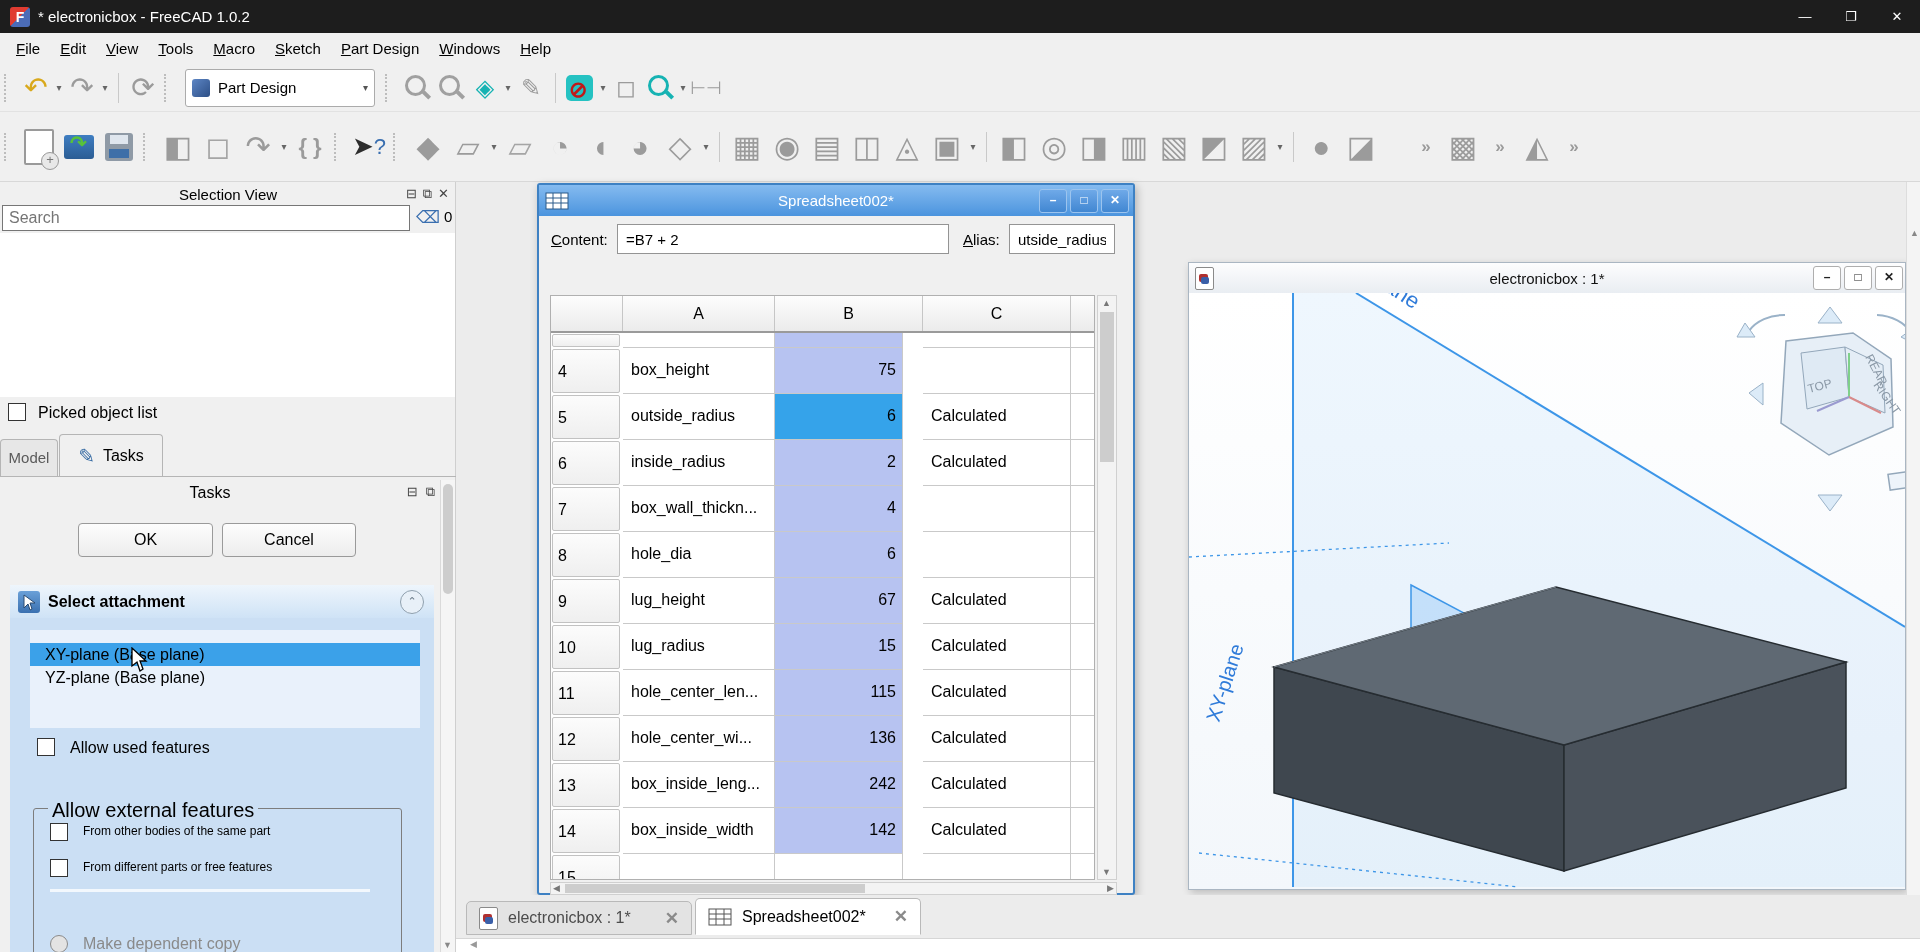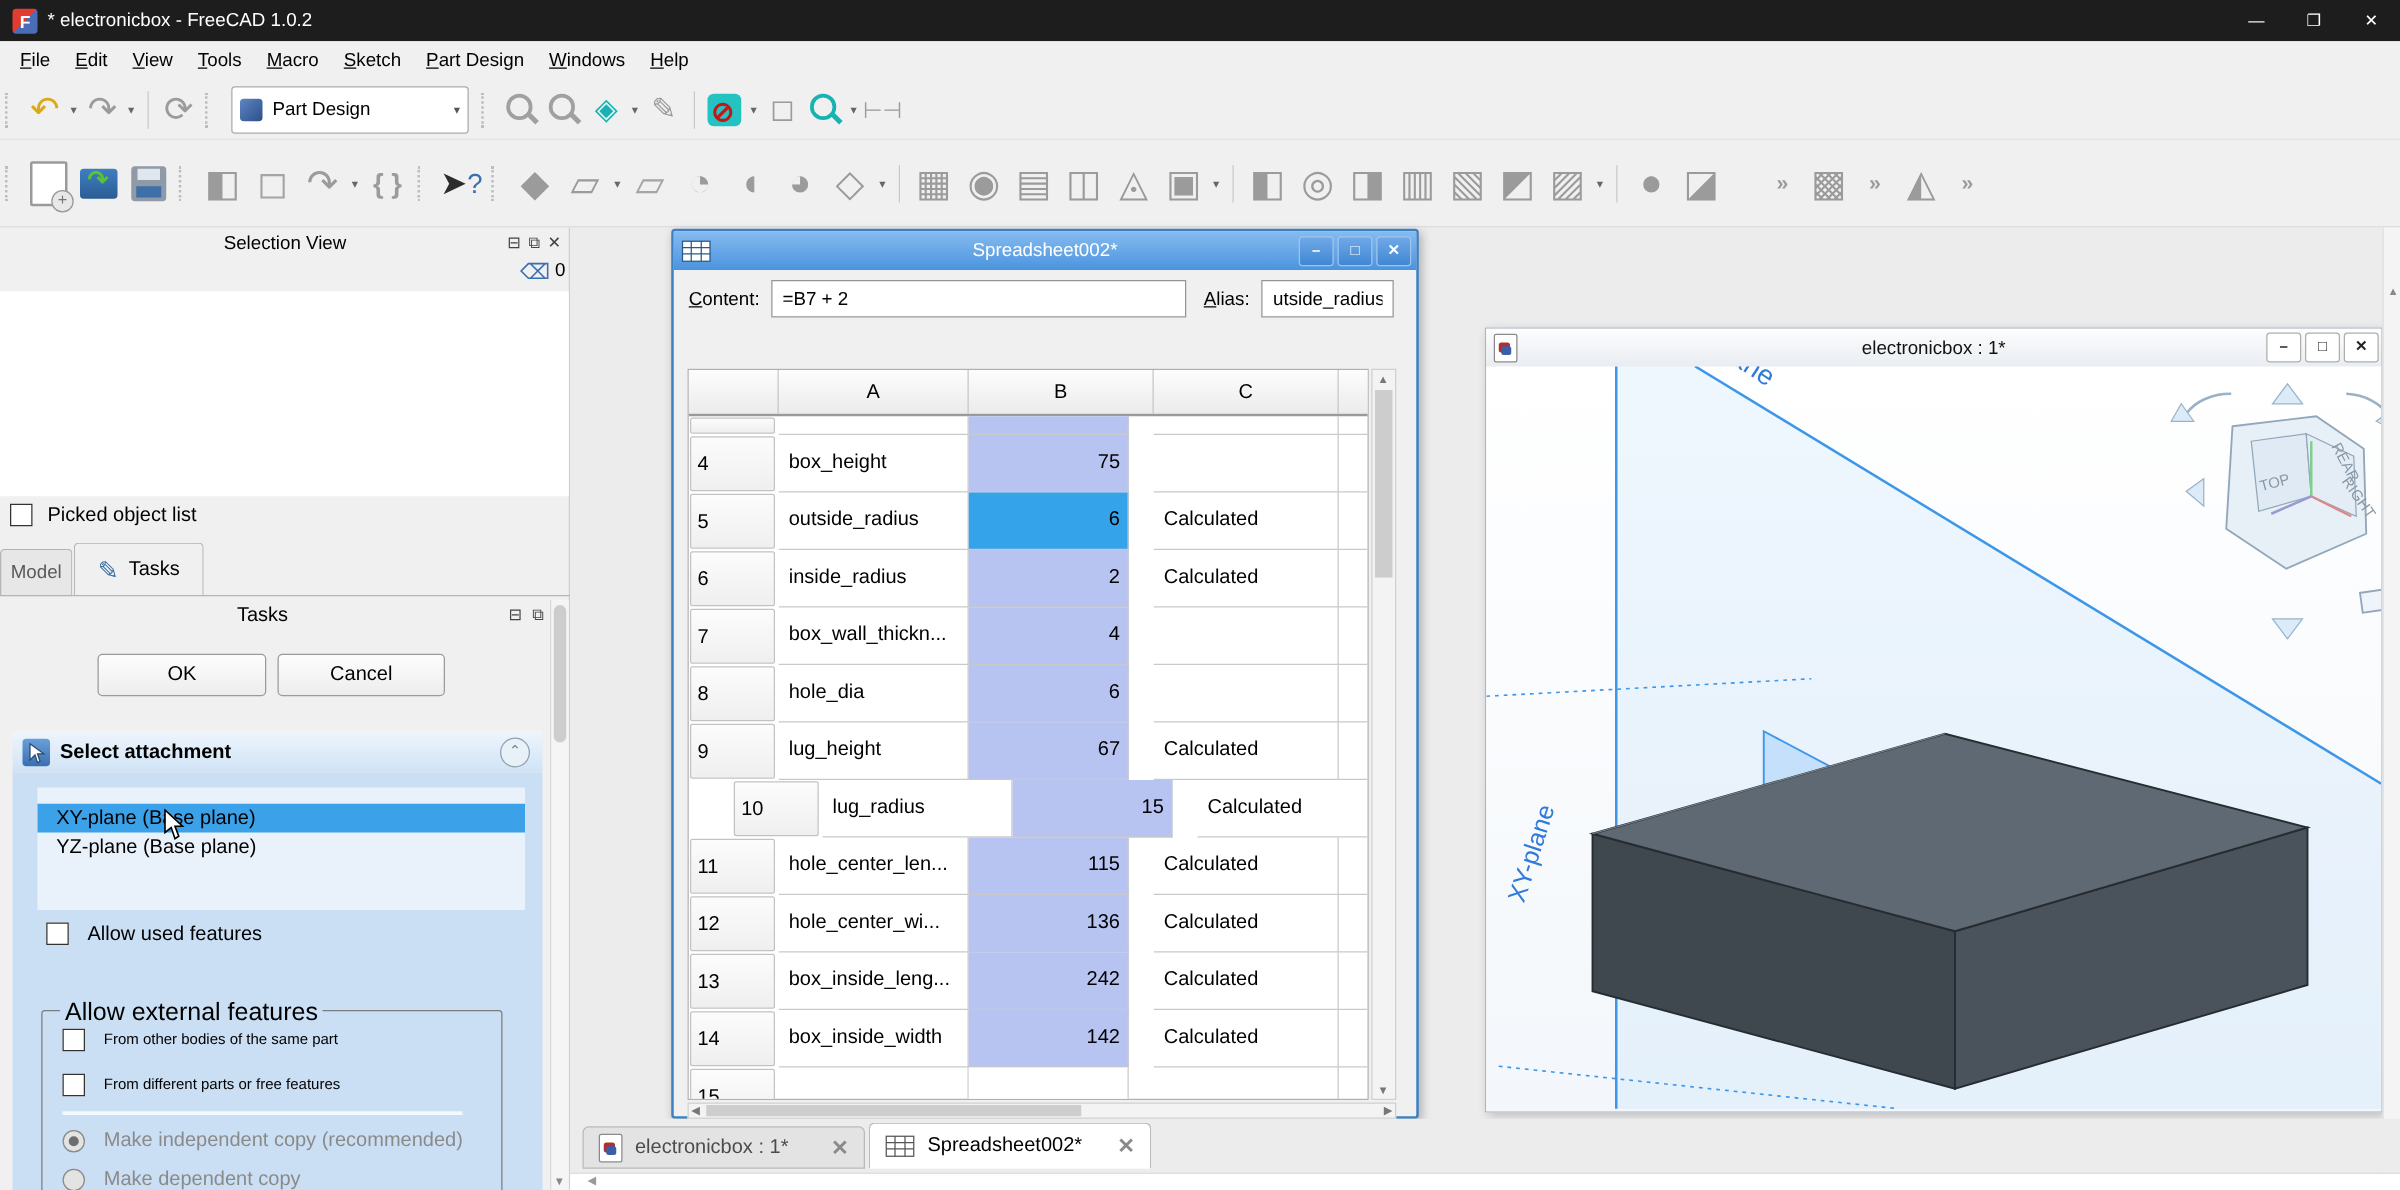--- a/index.html
+++ b/index.html
@@ -286,20 +286,21 @@
     <div class="ic gray" style="font-size:17px;font-weight:bold">»</div>
   </div>
 
   <div class="dock">
     <div class="dock-title">Selection View</div>
     <div class="dock-btns">
       <span>⊟</span>
       <span>⧉</span>
       <span>✕</span>
     </div>
+    <input class="search" placeholder="Search" style="">
     <span class="clear-ic">⌫</span>
     <span class="sel-count">0</span>
     <div class="sel-white"></div>
 
     <div class="picked-row">
       <span class="chk"></span>
       <span class="lbl">Picked object list</span>
     </div>
 
     <div class="tabrow">
@@ -347,24 +348,20 @@
           <span class="legend">Allow external features</span>
           <div class="gchk" style="top:14px">
             <span class="chk"></span>
             <span class="lbl">From other bodies of the same part</span>
           </div>
           <div class="gchk" style="top:50px">
             <span class="chk"></span>
             <span class="lbl">From different parts or free features</span>
           </div>
           <div class="gsep"></div>
-          <div class="gradio" style="top:95px">
-            <span class="rad on"></span>
-            <span class="lbl">Make independent copy (recommended)</span>
-          </div>
           <div class="gradio" style="top:126px">
             <span class="rad"></span>
             <span class="lbl">Make dependent copy</span>
           </div>
         </div>
       </div>
     </div>
   </div>
 
   <svg class="cursor-abs" style="left:131px;top:647px" width="22" height="26">
@@ -502,21 +499,21 @@
             <div class="tc cc"></div>
             <div class="tc cd"></div>
           </div>
           <div class="trow" style="top: 282px;">
             <div class="tc num">9</div>
             <div class="tc ca">lug_height</div>
             <div class="tc cb">67</div>
             <div class="tc cc">Calculated</div>
             <div class="tc cd"></div>
           </div>
-          <div class="trow" style="top: 328px; margin-left: 35px;">
+          <div class="trow" style="top: 328px;">
             <div class="tc num">10</div>
             <div class="tc ca">lug_radius</div>
             <div class="tc cb">15</div>
             <div class="tc cc">Calculated</div>
             <div class="tc cd"></div>
           </div>
           <div class="trow" style="top: 374px;">
             <div class="tc num">11</div>
             <div class="tc ca">hole_center_len...</div>
             <div class="tc cb">115</div>

